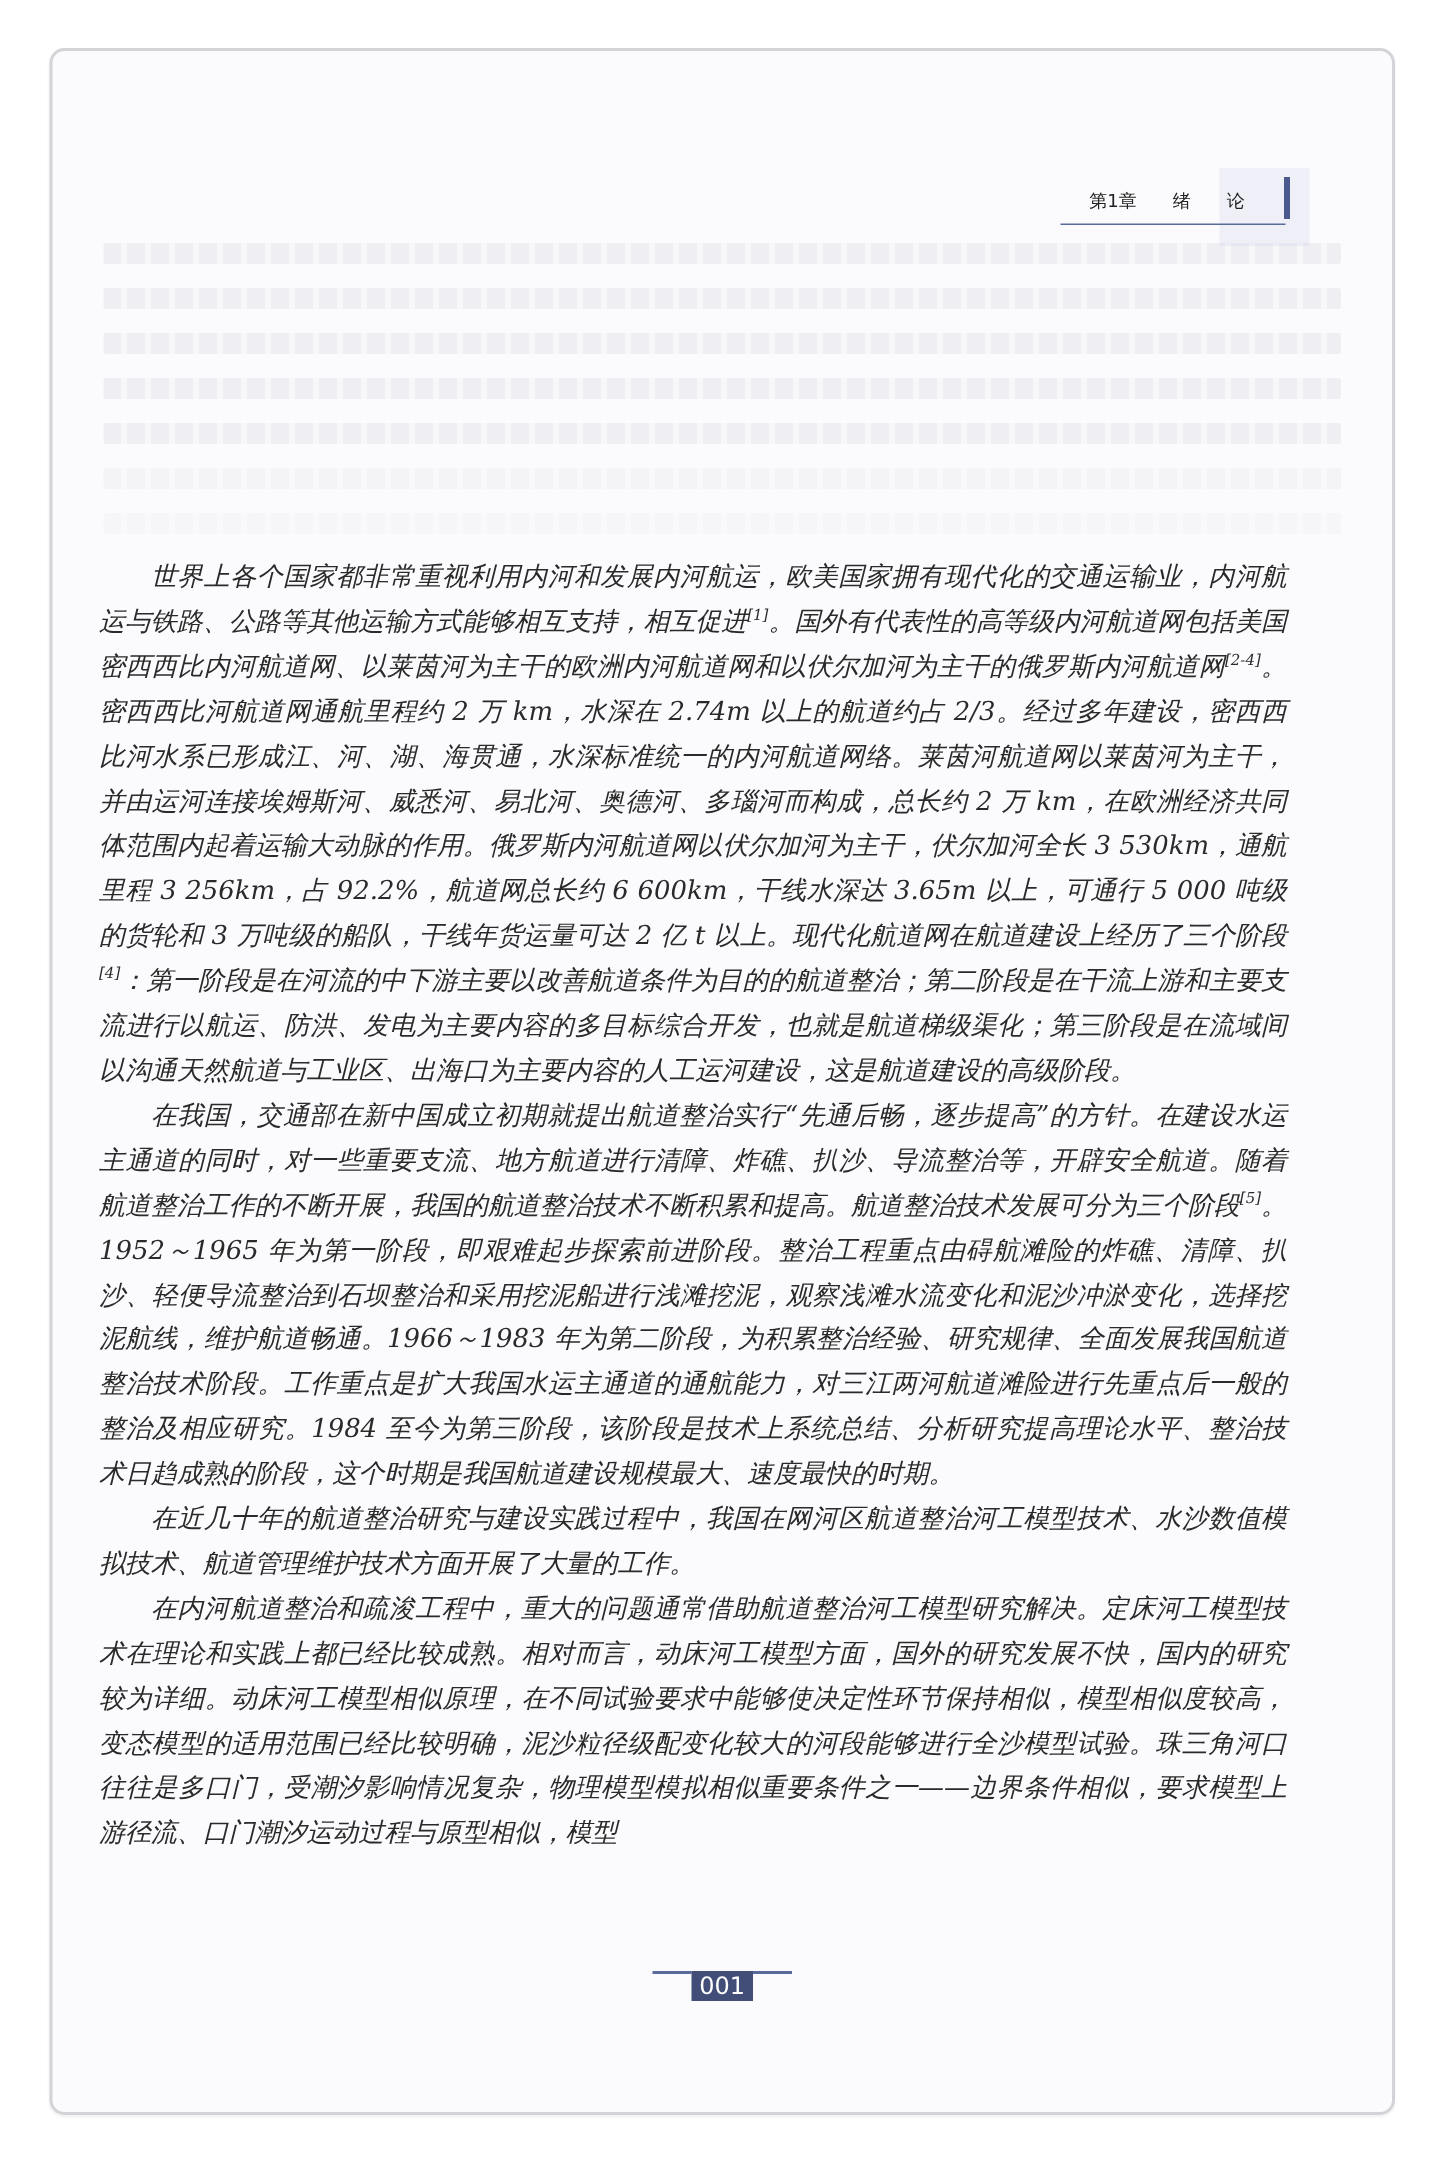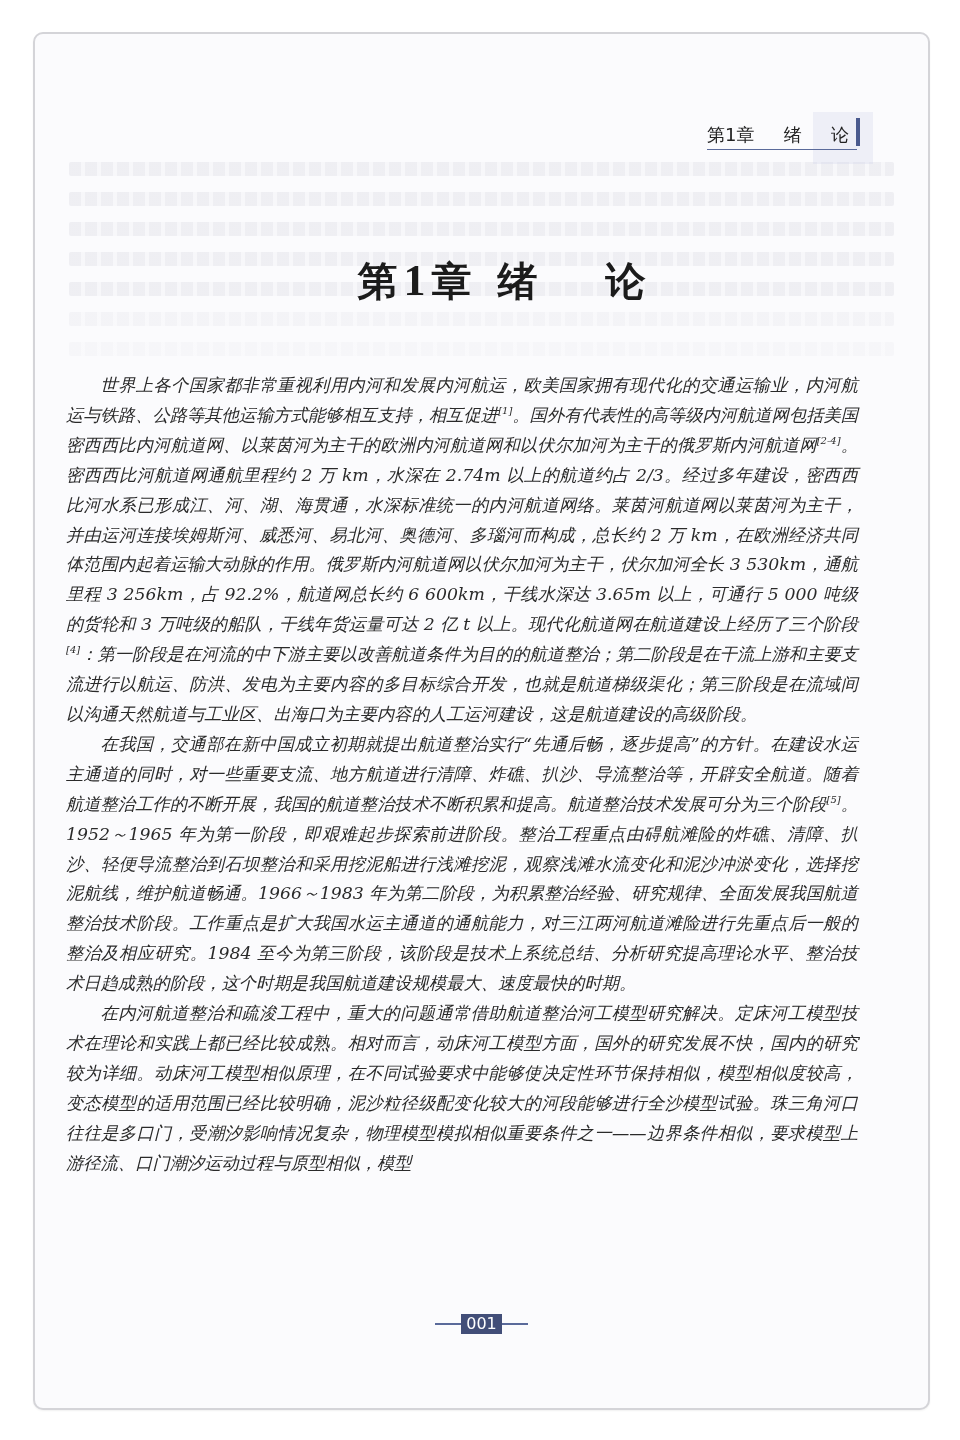--- a/index.html
+++ b/index.html
@@ -26,23 +26,23 @@
       left: 34px; width: 825px;
       height: 14px;
       background: repeating-linear-gradient(90deg, rgba(150,150,170,0.12) 0 12px, rgba(150,150,170,0.04) 12px 16px);
       border-radius: 2px;
     }
     .running-head {
       position: absolute;
       left: 672px; top: 86px;
       width: 150px; height: 30px;
       border-bottom: 1.5px solid #5a6a9a;
-      display: flex; align-items: center; justify-content: space-between;
+      display: flex; align-items: center; justify-content: center;
       font-family: "DejaVu Sans", "Liberation Sans", sans-serif;
-      font-size: 18px; color: #222;
+      font-size: 12px; color: #222;
       padding-right: 8px;
       box-sizing: border-box;
     }
     .running-head .rh-chapter { margin-right: 24px; }
     .running-head .rh-gap { margin-left: 24px; }
     .rh-bar {
       position: absolute;
       left: 821px; top: 84px;
       width: 4px; height: 28px;
       background: #4a5a8e;
@@ -75,21 +75,21 @@
       line-height: 29.9px;
       color: #2a2a2a;
       text-align: justify;
     }
     .body-text p { margin: 0; text-indent: 2em; font-style: italic; }
     .body-text sup { font-size: 10px; line-height: 0; vertical-align: 7px; }
     .folio {
       position: absolute;
       left: 0; width: 893px;
       top: 1280px;
-      display: flex; justify-content: center; align-items: center;
+      display: flex; justify-content: center; align-items: flex-start;
     }
     .folio .line { width: 26px; height: 1.5px; background: #5a6a9a; }
     .folio .num {
       background: #424e78;
       color: #ffffff;
       font-family: "DejaVu Sans", "Liberation Sans", sans-serif;
       font-size: 16px;
       padding: 1px 5px;
       line-height: 18px;
     }
@@ -108,30 +108,30 @@
   <div class="ghost" style="top:308px;opacity:.4"></div>
 
   <div class="rh-tint"></div>
   <div class="running-head">
     <span class="rh-chapter">第1章</span>
     <span>绪</span>
     <span class="rh-gap">论</span>
   </div>
   <div class="rh-bar"></div>
 
-  <h1 class="chapter-title" style="margin-top:0">
-    <span>第</span><span class="ct-num">1</span><span>章</span><span class="ct-w1">绪</span><span class="ct-w2">论</span>
-  </h1>
 
   <div class="body-text">
     <p>
       <span>世界上各个国家都非常重视利用内河和发展内河航运，欧美国家拥有现代化的交通运输业，内河航运与铁路、公路等其他运输方式能够相互支持，相互促进</span><sup>[1]</sup><span>。国外有代表性的高等级内河航道网包括美国密西西比内河航道网、以莱茵河为主干的欧洲内河航道网和以伏尔加河为主干的俄罗斯内河航道网</span><sup>[2-4]</sup><span>。密西西比河航道网通航里程约 2 万 km，水深在 2.74m 以上的航道约占 2/3。经过多年建设，密西西比河水系已形成江、河、湖、海贯通，水深标准统一的内河航道网络。莱茵河航道网以莱茵河为主干，并由运河连接埃姆斯河、威悉河、易北河、奥德河、多瑙河而构成，总长约 2 万 km，在欧洲经济共同体范围内起着运输大动脉的作用。俄罗斯内河航道网以伏尔加河为主干，伏尔加河全长 3 530km，通航里程 3 256km，占 92.2%，航道网总长约 6 600km，干线水深达 3.65m 以上，可通行 5 000 吨级的货轮和 3 万吨级的船队，干线年货运量可达 2 亿 t 以上。现代化航道网在航道建设上经历了三个阶段</span><sup>[4]</sup><span>：第一阶段是在河流的中下游主要以改善航道条件为目的的航道整治；第二阶段是在干流上游和主要支流进行以航运、防洪、发电为主要内容的多目标综合开发，也就是航道梯级渠化；第三阶段是在流域间以沟通天然航道与工业区、出海口为主要内容的人工运河建设，这是航道建设的高级阶段。</span>
     </p>
     <p>
       <span>在我国，交通部在新中国成立初期就提出航道整治实行“先通后畅，逐步提高”的方针。在建设水运主通道的同时，对一些重要支流、地方航道进行清障、炸礁、扒沙、导流整治等，开辟安全航道。随着航道整治工作的不断开展，我国的航道整治技术不断积累和提高。航道整治技术发展可分为三个阶段</span><sup>[5]</sup><span>。1952～1965 年为第一阶段，即艰难起步探索前进阶段。整治工程重点由碍航滩险的炸礁、清障、扒沙、轻便导流整治到石坝整治和采用挖泥船进行浅滩挖泥，观察浅滩水流变化和泥沙冲淤变化，选择挖泥航线，维护航道畅通。1966～1983 年为第二阶段，为积累整治经验、研究规律、全面发展我国航道整治技术阶段。工作重点是扩大我国水运主通道的通航能力，对三江两河航道滩险进行先重点后一般的整治及相应研究。1984 至今为第三阶段，该阶段是技术上系统总结、分析研究提高理论水平、整治技术日趋成熟的阶段，这个时期是我国航道建设规模最大、速度最快的时期。</span>
+    </p>
+    <p>
+      <span>在近几十年的航道整治研究与建设实践过程中，我国在网河区航道整治河工模型技术、水沙数值模拟技术、航道管理维护技术方面开展了大量的工作。</span>
     </p>
     <p>
       <span>在内河航道整治和疏浚工程中，重大的问题通常借助航道整治河工模型研究解决。定床河工模型技术在理论和实践上都已经比较成熟。相对而言，动床河工模型方面，国外的研究发展不快，国内的研究较为详细。动床河工模型相似原理，在不同试验要求中能够使决定性环节保持相似，模型相似度较高，变态模型的适用范围已经比较明确，泥沙粒径级配变化较大的河段能够进行全沙模型试验。珠三角河口往往是多口门，受潮汐影响情况复杂，物理模型模拟相似重要条件之一——边界条件相似，要求模型上游径流、口门潮汐运动过程与原型相似，模型</span>
     </p>
   </div>
 
   <div class="folio">
     <span class="line"></span>
     <span class="num">001</span>
     <span class="line"></span>

